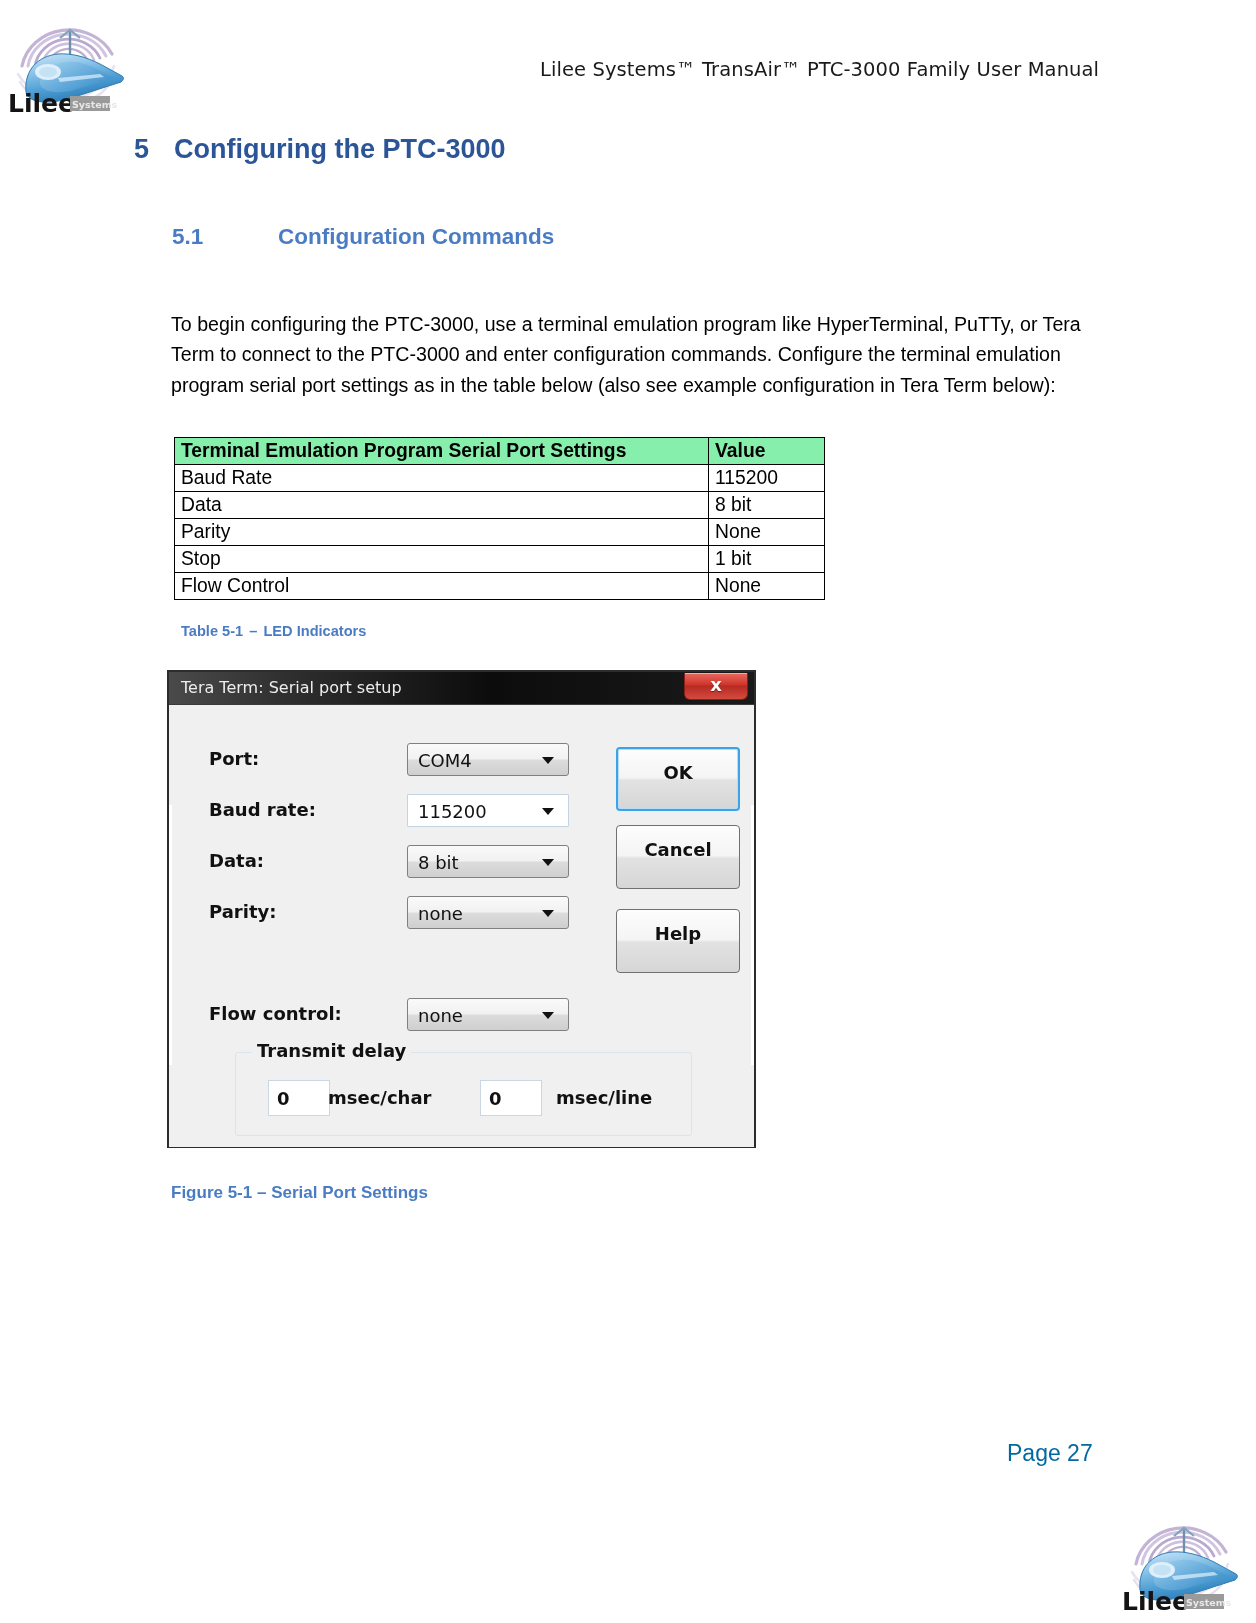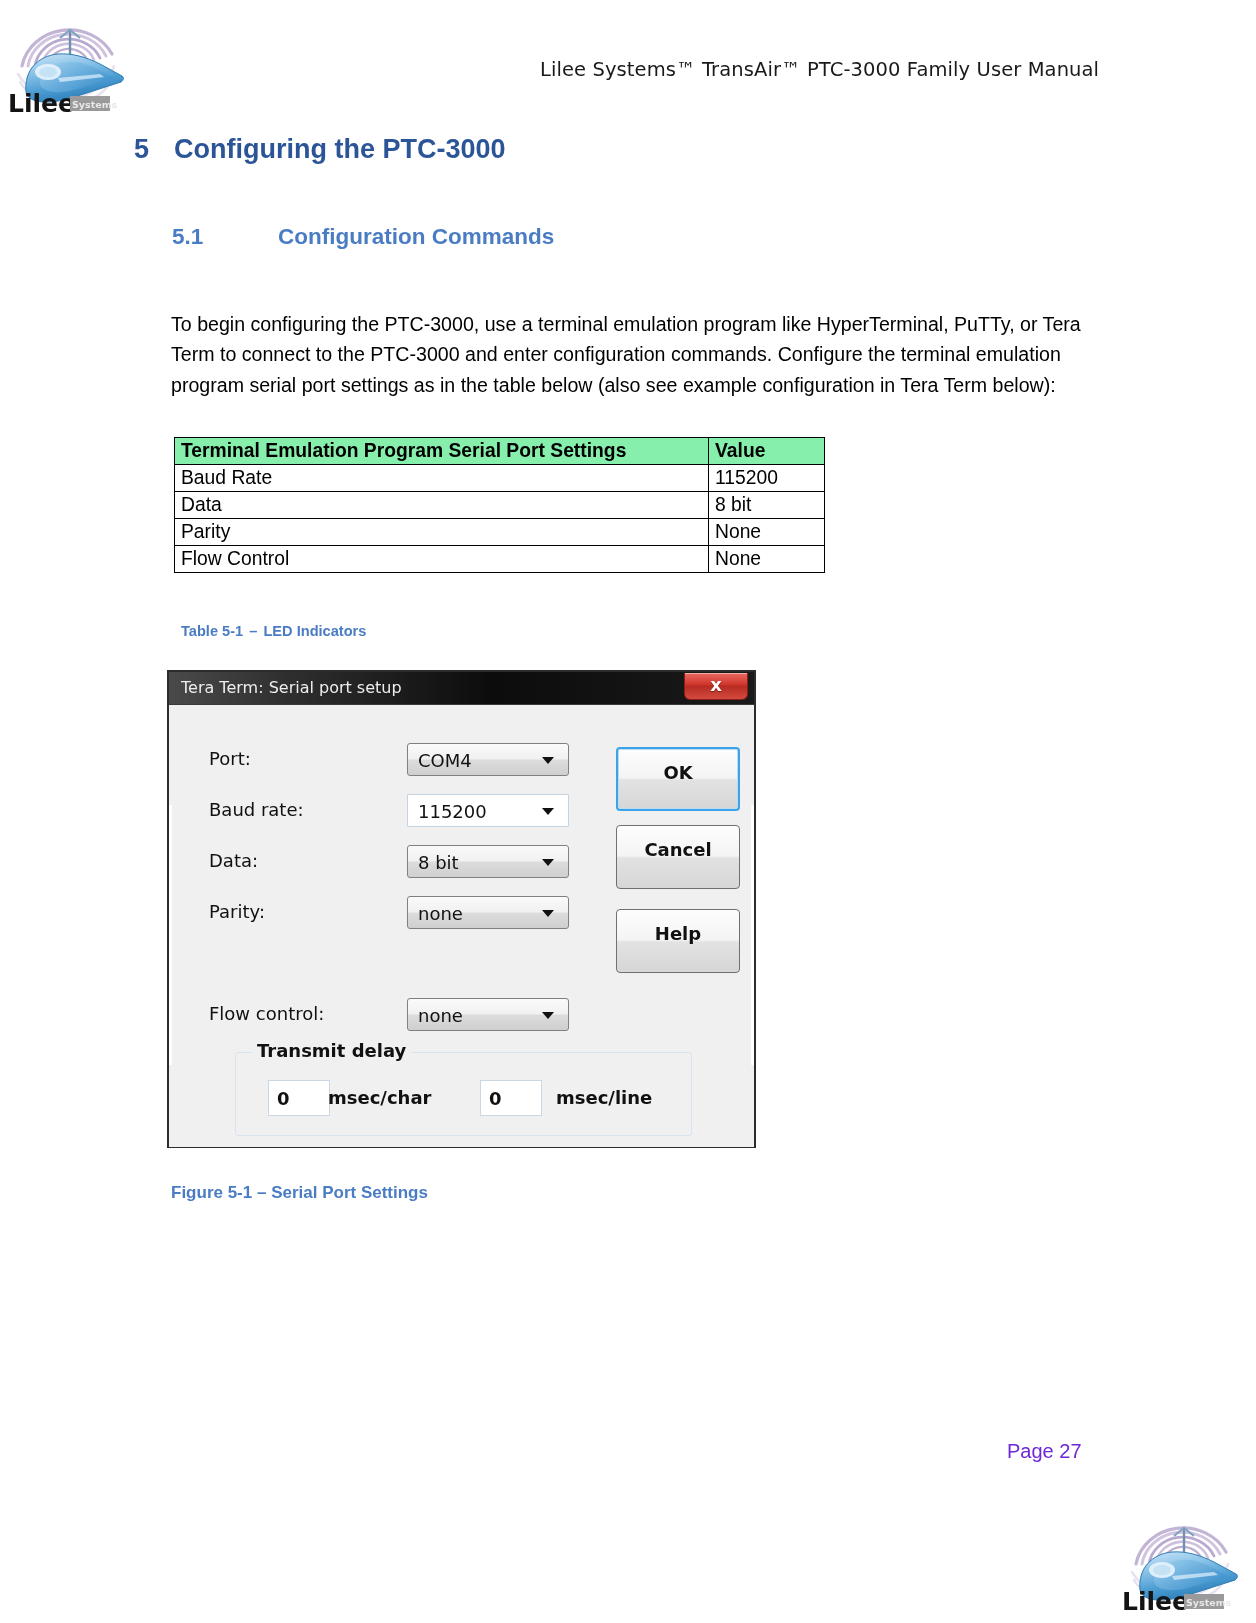--- a/index.html
+++ b/index.html
@@ -213,21 +213,21 @@
     position: absolute;
     left: 40px;
     width: 400px;
     height: 34px;
   }
   .field-label {
     position: absolute;
     left: 0; top: 5px;
     font-family: "DejaVu Sans", sans-serif;
     font-size: 18px;
-    font-weight: normal;
+    font-weight: bold;
     color: #111;
     white-space: nowrap;
   }
   .combo {
     position: absolute;
     left: 198px;
     top: 0;
     width: 162px;
     height: 33px;
     border: 1px solid #808080;
@@ -344,22 +344,22 @@
     font-weight: bold;
     color: #4a7cc4;
     white-space: nowrap;
   }
 
   
   .footer-page {
     position: absolute;
     left: 1007px;
     top: 1440px;
-    font-size: 20px;
-    color: #6d28d9;
+    font-size: 23px;
+    color: #0369a1;
     white-space: nowrap;
   }
   .footer-logo {
     position: absolute;
     left: 1122px;
     top: 1502px;
     width: 118px;
     height: 112px;
   }
 </style>
@@ -444,20 +444,24 @@
       <td>Baud Rate</td>
       <td>115200</td>
     </tr>
     <tr>
       <td>Data</td>
       <td>8 bit</td>
     </tr>
     <tr>
       <td>Parity</td>
       <td>None</td>
+    </tr>
+    <tr>
+      <td>Stop</td>
+      <td>1 bit</td>
     </tr>
     <tr>
       <td>Flow Control</td>
       <td>None</td>
     </tr>
   </tbody>
 </table>
 
 <div class="table-caption">
   <span>Table 5-1</span>

